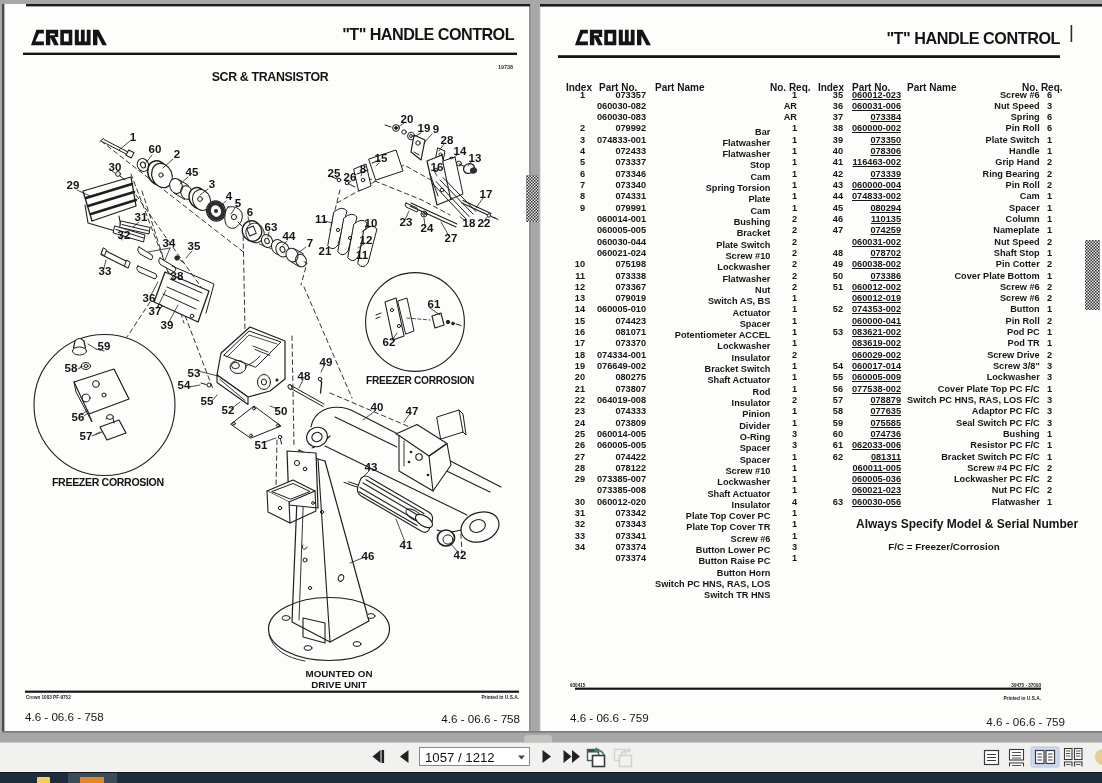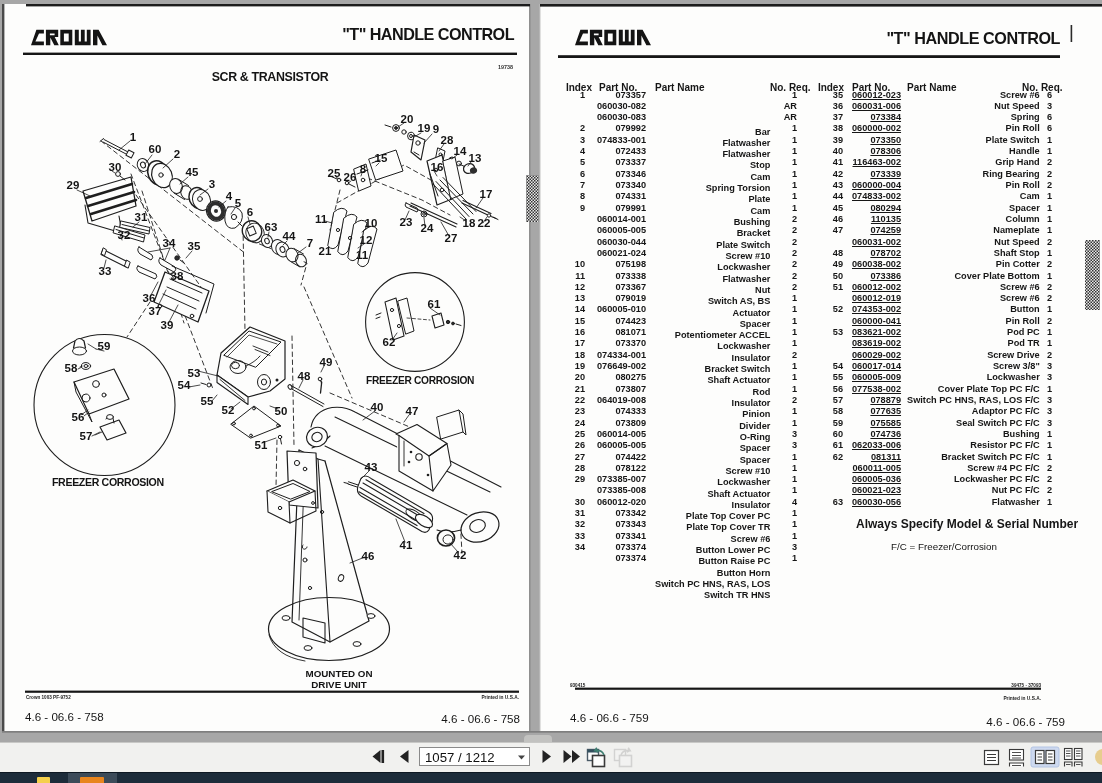--- a/index.html
+++ b/index.html
@@ -967,21 +967,21 @@
 1
 1
 1
 2
 2
 2
 1</div>
 
 <div class="abs" style="left:856px;top:517px;width:176px;text-align:center;font-size:12px;font-weight:bold;color:#161616;white-space:nowrap;">Always Specify Model &amp; Serial Number</div>
 
-<div class="abs" style="left:866px;top:541px;width:156px;text-align:center;font-size:9.8px;font-weight:normal;color:#161616;white-space:nowrap;">F/C = Freezer/Corrosion</div>
+<div class="abs" style="left:866px;top:541px;width:156px;text-align:center;font-size:9.8px;font-weight:bold;color:#161616;white-space:nowrap;">F/C = Freezer/Corrosion</div>
 
 <div class="abs" style="left:0;top:742px;width:1102px;height:30px;background:#f1f1ef;border-top:1px solid #c8c8c6;">
 </div>
 
 <div class="abs" style="left:524px;top:735px;width:28px;height:7px;background:#c2c2c0;border-radius:4px 4px 0 0;"></div>
 
 <svg class="abs" style="left:0;top:742px;" width="1102" height="30" viewBox="0 0 1102 30" xmlns="http://www.w3.org/2000/svg">
 
   <g fill="#222">
     <path d="M380.5,8 L372.5,14.5 L380.5,21 Z"></path>

